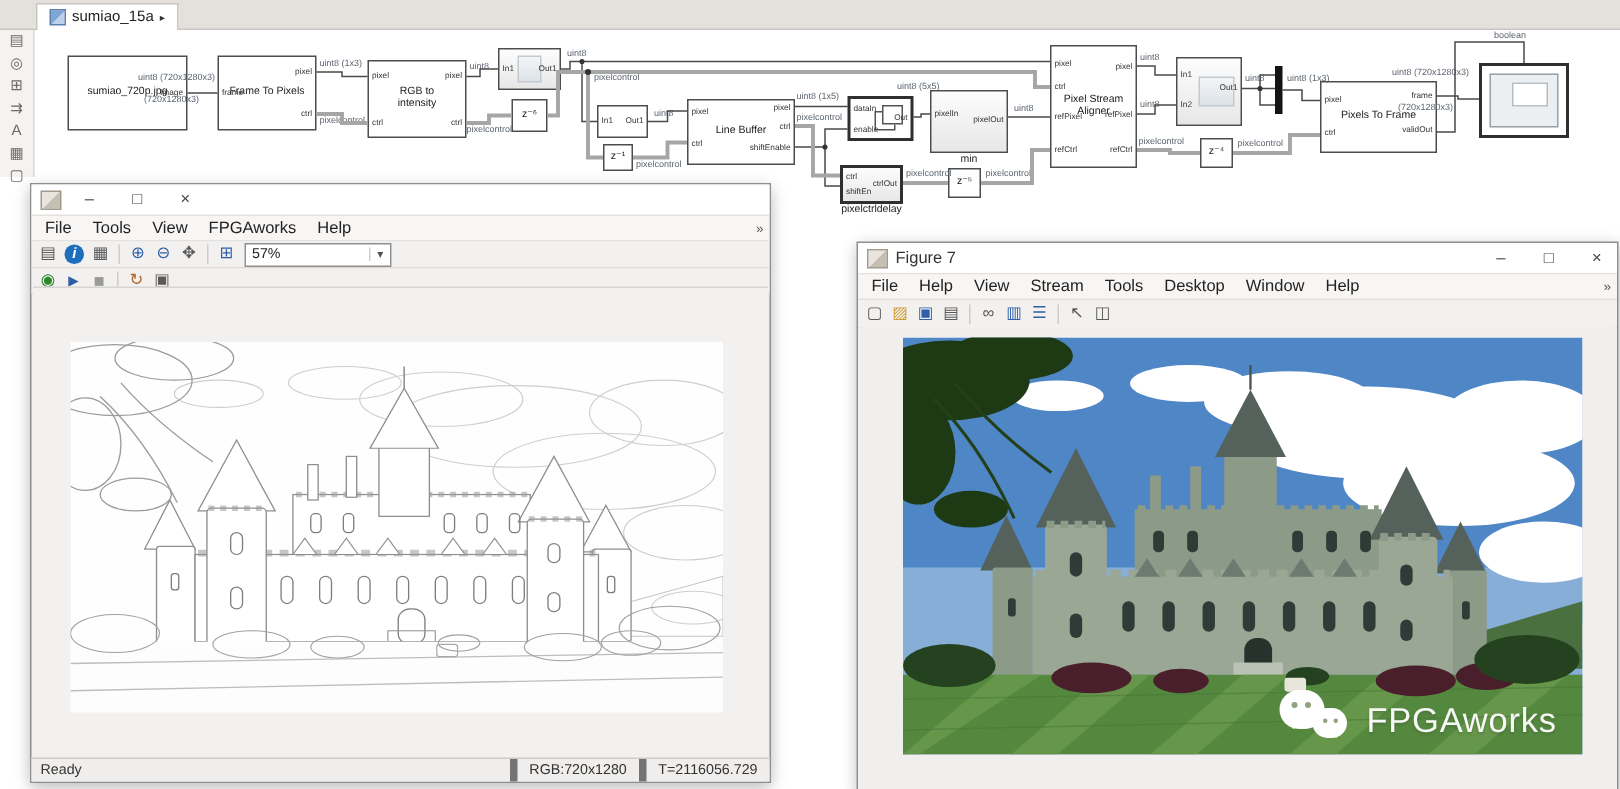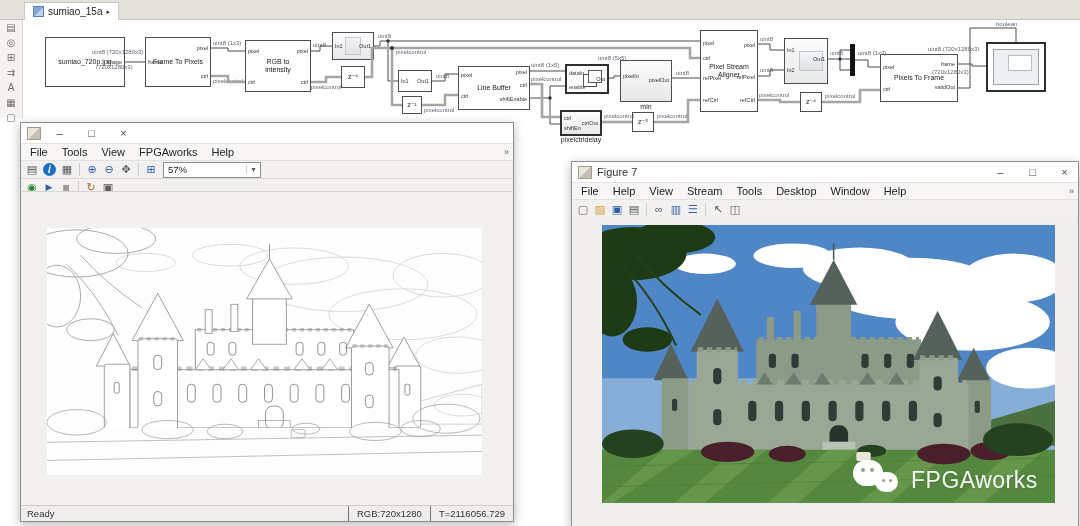--- a/index.html
+++ b/index.html
@@ -47,21 +47,21 @@
   .tb{background:#f3f1ef;display:flex;align-items:center;padding:0 3px;border-bottom:1px solid #ddd9d6;gap:1px}
   .ticon{width:16px;height:15px;text-align:center;line-height:15px;font-size:11px;color:#5a5a5a}
   .ticon.blue{color:#2f5fa8}.ticon.yel{color:#cf9c36}.ticon.grn{color:#2c8a2c}.ticon.org{color:#b0672a}.ticon.gry{color:#9a9a9a}
   .ticon.info{background:#1d6fbd;color:#fff;border-radius:50%;width:13px;height:13px;line-height:13px;font-size:10px;font-style:italic;font-weight:bold;margin:0 2px}
   .tsep{width:1px;height:13px;background:#ccc;margin:0 3px}
   .combo{width:92px;height:14px;background:#fff;border:1px solid #8f8f8f;font-size:9.5px;color:#222;display:flex;align-items:center;padding-left:4px;margin-left:3px}
   .combo .ar{margin-left:auto;width:13px;text-align:center;border-left:1px solid #cfcfcf;color:#555;font-size:8px}
   .sbar{position:absolute;left:0;right:0;bottom:0;height:15px;background:#f0eeec;border-top:1px solid #cfccc9;
         display:flex;align-items:center;font-size:9.5px;color:#333}
   .sbar .fill{flex:1;padding-left:6px}
-  .scell{padding:0 8px;border-left:1px solid #737373;height:100%;display:flex;align-items:center}
+  .scell{padding:0 8px;border-left:5px solid #737373;height:100%;display:flex;align-items:center}
   
   .vcanvas{position:absolute;left:1px;right:1px;top:68px;bottom:15px;background:#f2f1f0;border-top:1px solid #d8d5d2}
   .fcanvas{position:absolute;left:1px;right:1px;top:56px;bottom:1px;background:#f0efee}
   
   svg.scene{display:block}
   .photo .c-sky{fill:#4f86c6}
   .photo .c-haze{fill:#b7d0e6;opacity:.55}
   .photo .c-clouds ellipse{fill:#ffffff}
   .photo .c-tree ellipse{fill:#1d3a14}
   .photo .c-branch{stroke:#24401a;stroke-width:2;fill:none}

